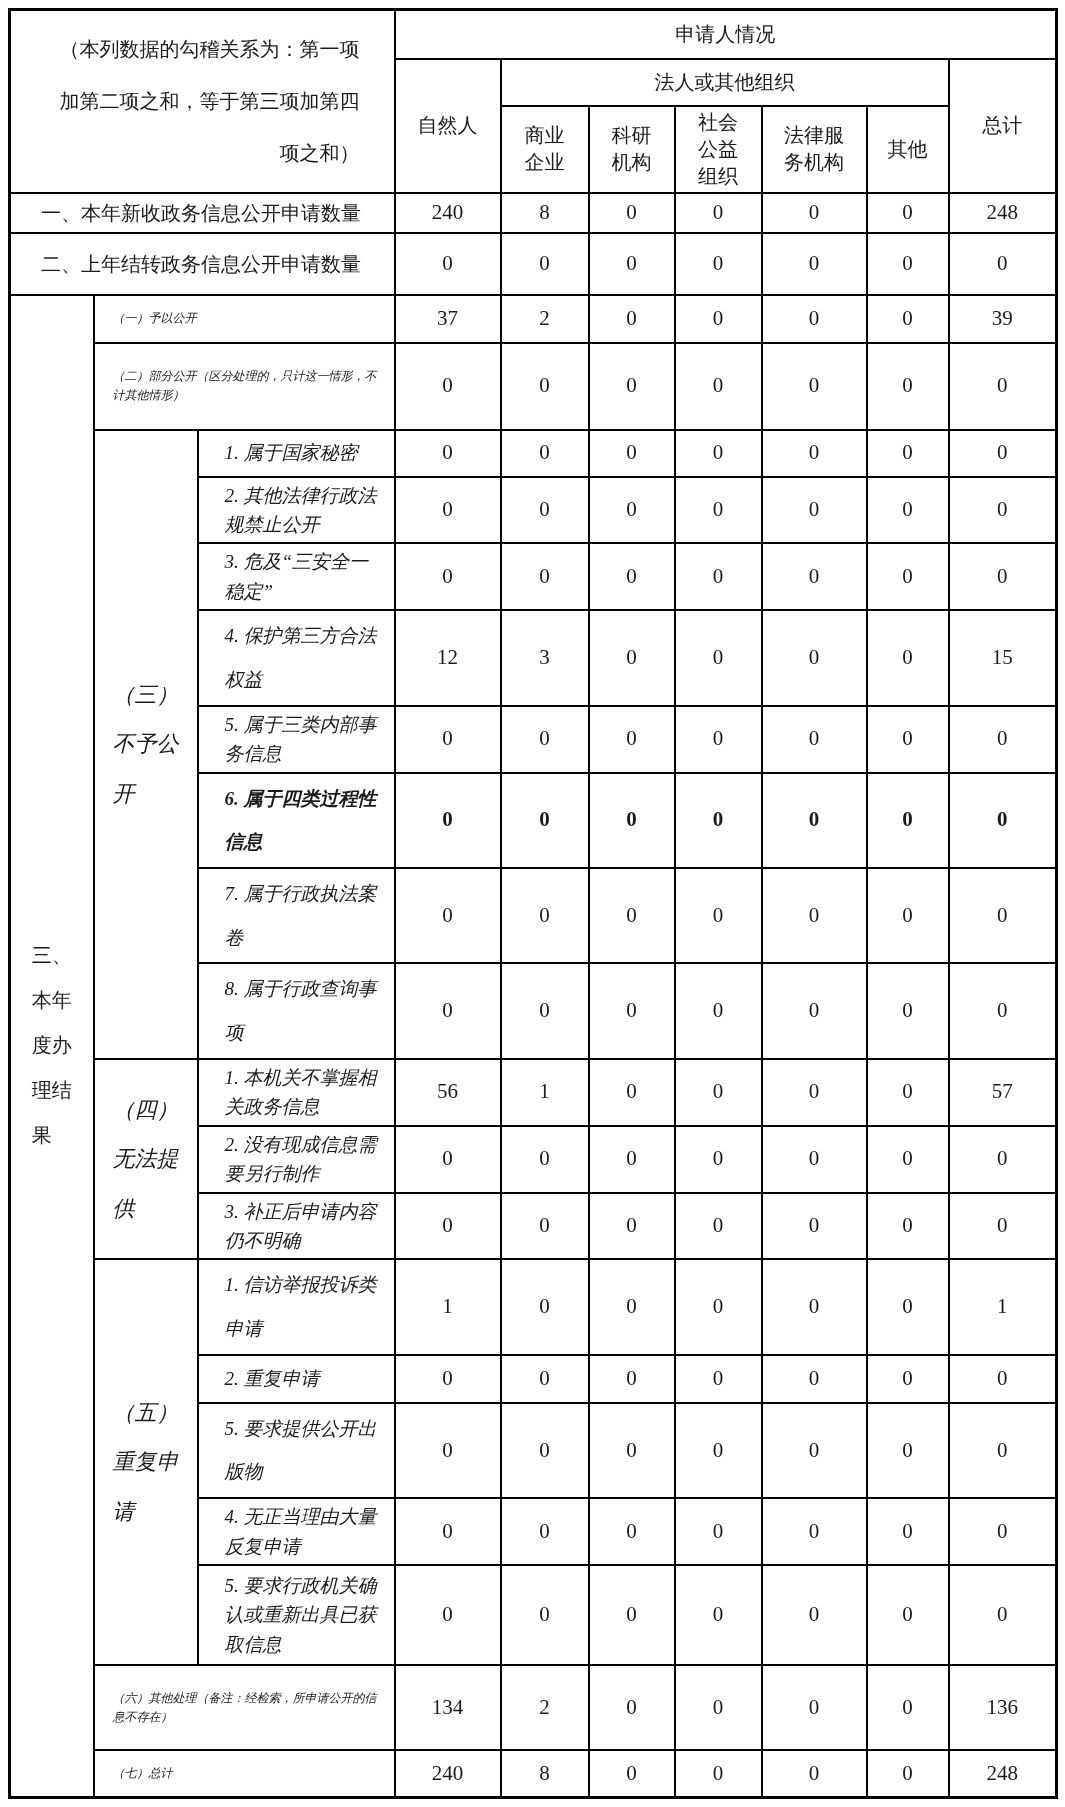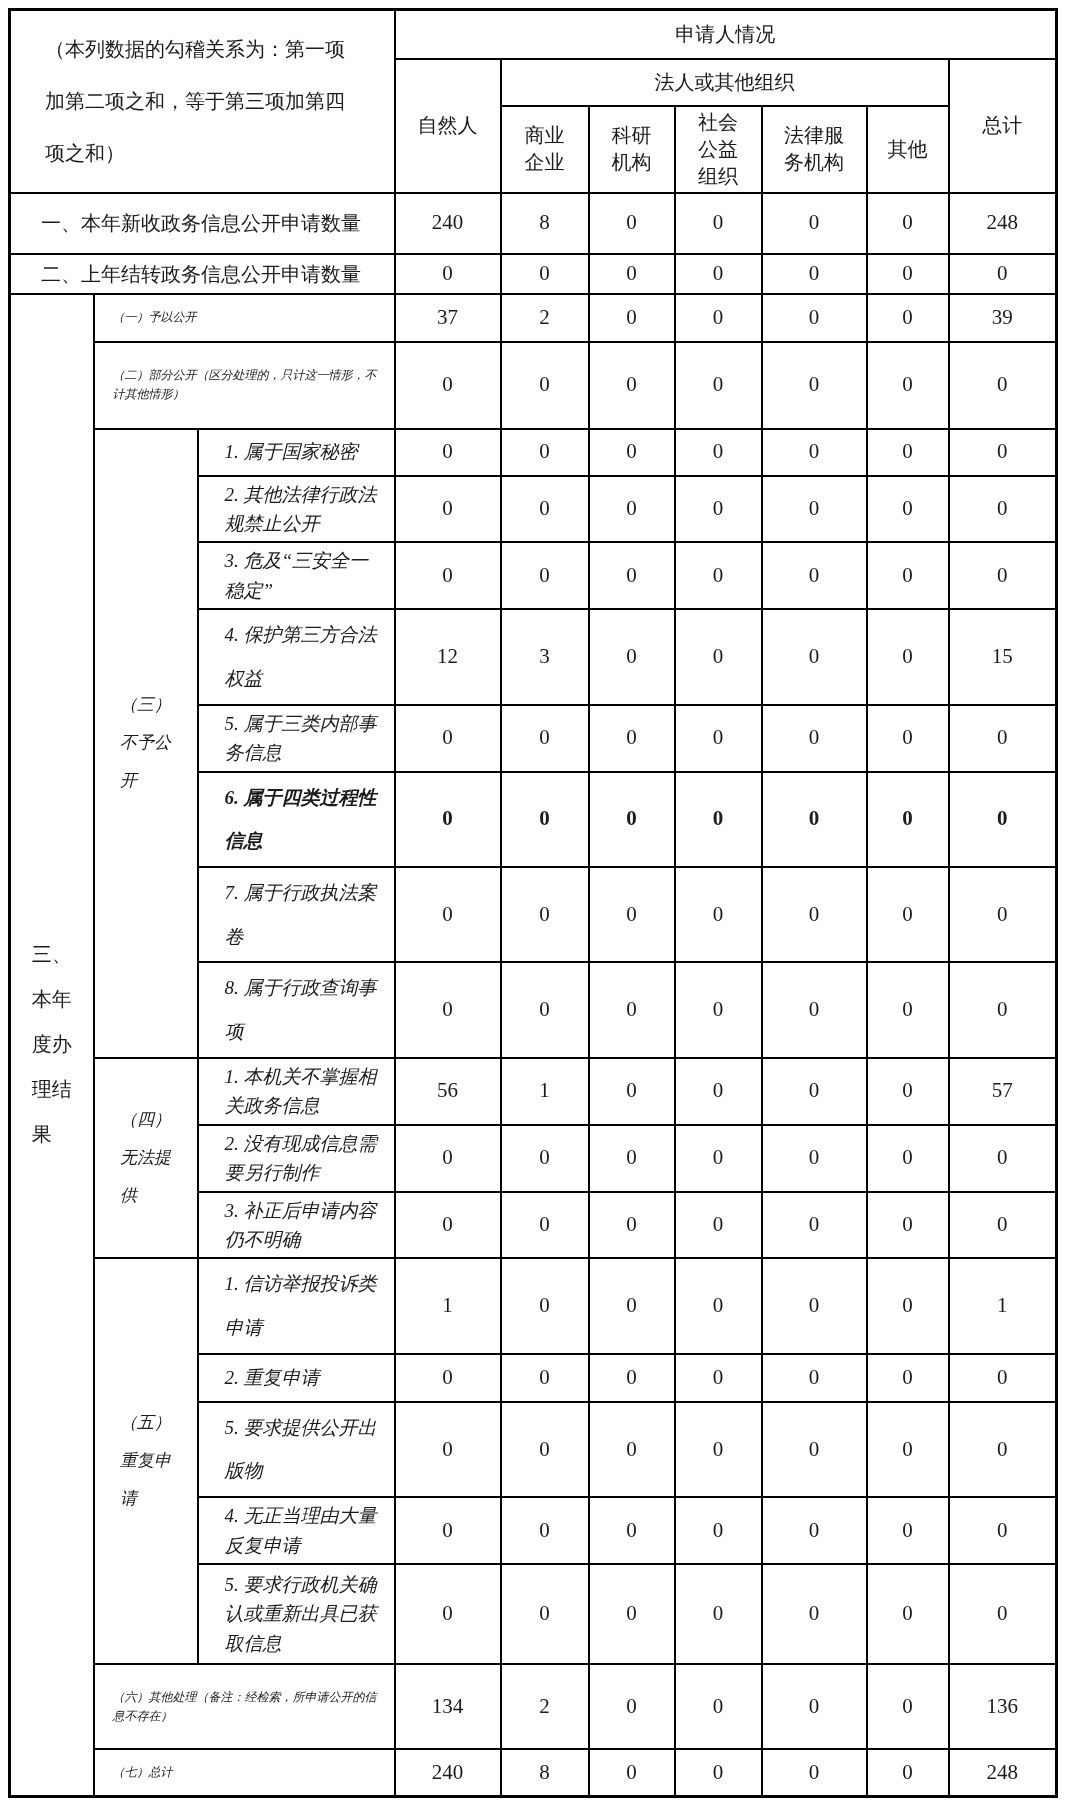--- a/index.html
+++ b/index.html
@@ -12,21 +12,21 @@
   table.report{
     border-collapse:collapse;table-layout:fixed;width:1047px;
     border:3px solid #000;
   }
   td{
     border:2px solid #000;padding:0;vertical-align:middle;
     font-size:20px;line-height:1.4;overflow:hidden;
   }
   
   td.note{
-    text-align:left;line-height:2.6;font-size:20px;
+    text-align:right;line-height:2.6;font-size:20px;
     padding:4px 34px;
   }
   
   td.hdr{text-align:center;line-height:1.35;font-size:20px;padding:2px 20px;}
   
   td.rowlabel{padding:2px 8px 2px 30px;text-align:left;}
   
   td.sublabel{
     font-style:italic;text-align:left;
     padding:4px 10px 4px 18px;line-height:1.55;font-size:12px;
@@ -37,21 +37,21 @@
     padding:3px 13px 3px 26px;line-height:1.55;
   }
   td.item.loose{line-height:2.3;}
   
   td.gl{text-align:center;padding:2px 0;}
   td.gl .w2,td.gl .w3{
     display:inline-block;text-align:left;vertical-align:middle;
     line-height:2.25;
   }
   td.gl .w2{width:2em;font-size:20px;}
-  td.gl .w3{width:3em;font-size:17px;font-style:italic;}
+  td.gl .w3{width:3em;font-size:22px;font-style:italic;}
   td.gl.upright .w2{font-style:normal;}
   
   td.num{text-align:center;font-size:21px;padding:2px 2px;}
 </style>
 </head>
 <body>
 
 <div class="wrap">
   <table class="report">
     <colgroup>
@@ -78,31 +78,31 @@
       </tr>
       <tr style="height:84px">
         <td class="hdr">商业企业</td>
         <td class="hdr">科研机构</td>
         <td class="hdr">社会公益组织</td>
         <td class="hdr">法律服务机构</td>
         <td class="hdr">其他</td>
       </tr>
     </thead>
     <tbody id="tb">
-        <tr style="height: 61px;">
+        <tr style="height: 40px;">
           <td class="rowlabel" colspan="3">一、本年新收政务信息公开申请数量</td>
           <td class="num">240</td>
           <td class="num">8</td>
           <td class="num">0</td>
           <td class="num">0</td>
           <td class="num">0</td>
           <td class="num">0</td>
           <td class="num">248</td>
         </tr>
-        <tr style="height: 40px;">
+        <tr style="height: 62px;">
           <td class="rowlabel" colspan="3">二、上年结转政务信息公开申请数量</td>
           <td class="num">0</td>
           <td class="num">0</td>
           <td class="num">0</td>
           <td class="num">0</td>
           <td class="num">0</td>
           <td class="num">0</td>
           <td class="num">0</td>
         </tr>
         <tr style="height: 48px;">

